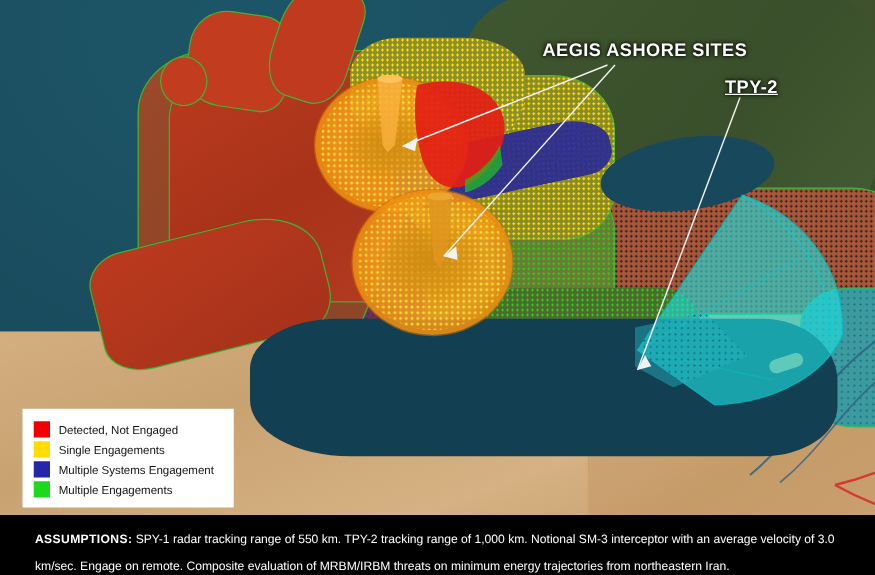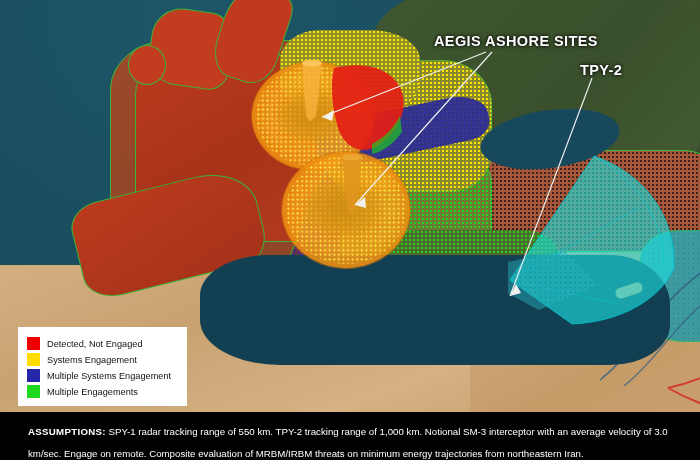--- a/index.html
+++ b/index.html
@@ -67,21 +67,21 @@
   #tpy2fan{position:absolute;}
   #tpy2fan .fill{fill:rgba(30,222,222,0.62);stroke:rgba(0,190,200,0.85);stroke-width:1;}
 
   
   .callout{
     position:absolute;color:#fff;font-weight:bold;letter-spacing:.4px;
     text-shadow:0 0 4px rgba(0,0,0,.95),0 0 2px rgba(0,0,0,.9);
     white-space:nowrap;
   }
   #lbl-aegis{left:434px;top:33px;font-size:14.5px;}
-  #lbl-tpy2{left:580px;top:62px;font-size:14.5px;}
+  #lbl-tpy2{left:580px;top:62px;font-size:14.5px;text-decoration:underline;}
   #leaders{position:absolute;left:0;top:0;width:700px;height:412px;}
   #leaders line{stroke:#f2f2f2;stroke-width:1.15;}
   #leaders polygon{fill:#f2f2f2;}
 
   
   #legend{
     position:absolute;left:18px;top:327px;width:152px;padding:7px 8px 7px 9px;
     background:#ffffff;color:#111;
   }
   .lgrow{display:flex;align-items:flex-end;height:15px;margin:1px 0;}
@@ -218,21 +218,21 @@
     <div class="callout" id="lbl-aegis">AEGIS ASHORE SITES</div>
     <div class="callout" id="lbl-tpy2">TPY-2</div>
 
     <div id="legend">
       <div class="lgrow">
         <span class="sw" style="background:#ee0000"></span>
         <span class="lgtxt">Detected, Not Engaged</span>
       </div>
       <div class="lgrow">
         <span class="sw" style="background:#ffdd00"></span>
-        <span class="lgtxt">Systems Engagement</span>
+        <span class="lgtxt">Single Engagements</span>
       </div>
       <div class="lgrow">
         <span class="sw" style="background:#2626a8"></span>
         <span class="lgtxt">Multiple Systems Engagement</span>
       </div>
       <div class="lgrow">
         <span class="sw" style="background:#1ed81e"></span>
         <span class="lgtxt">Multiple Engagements</span>
       </div>
     </div>

